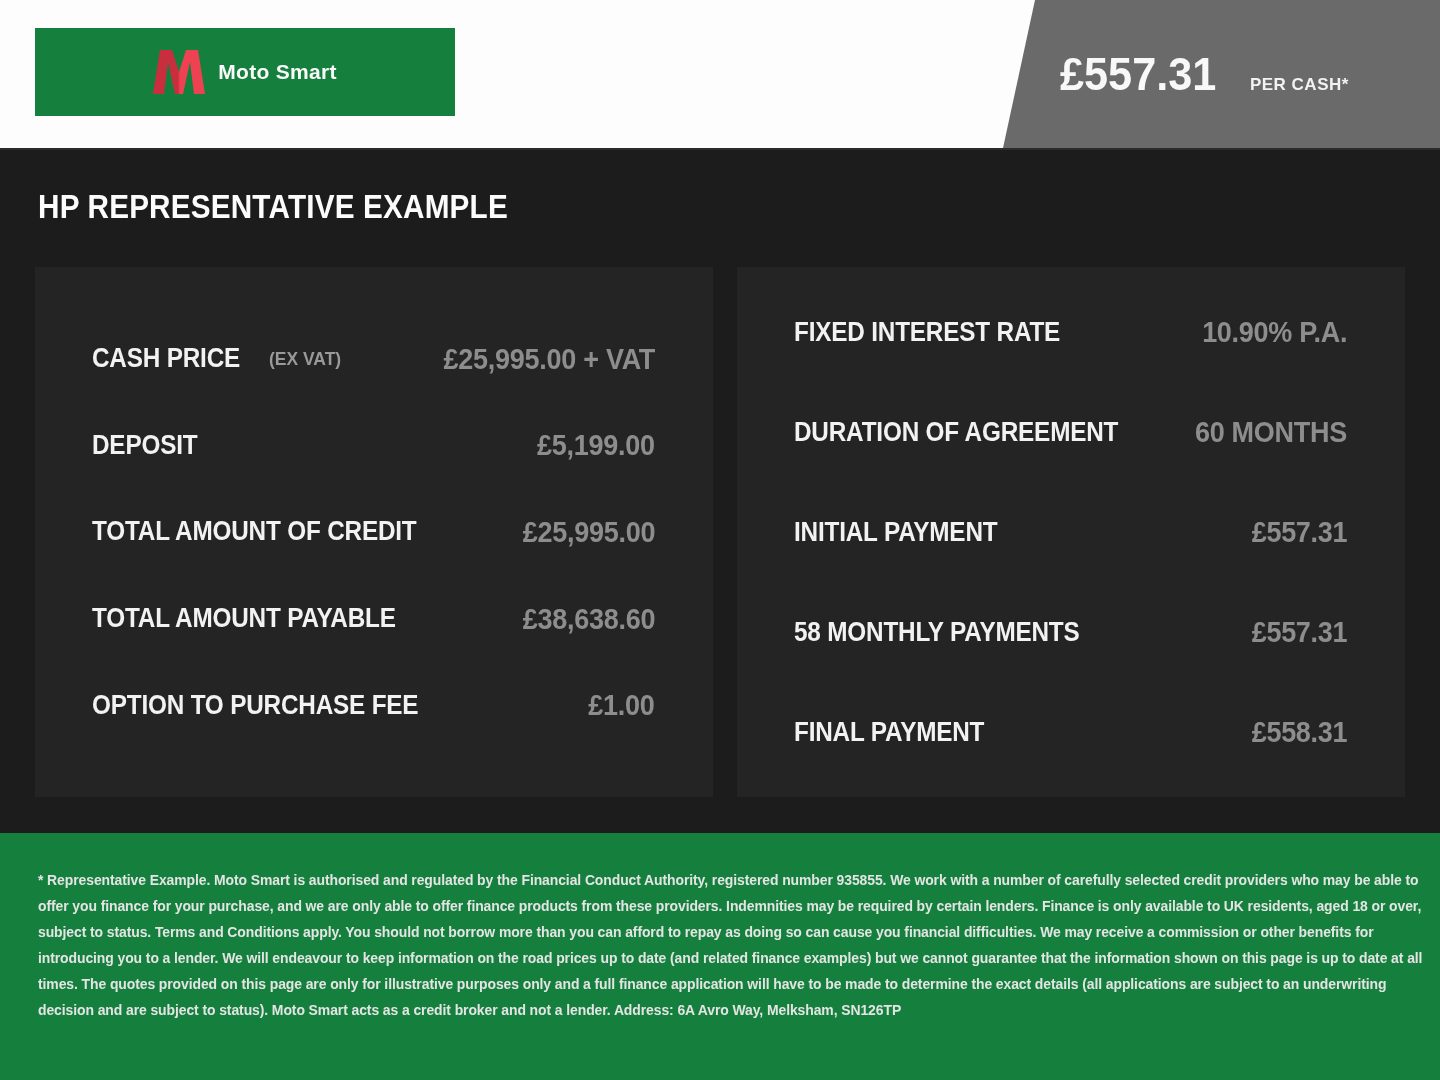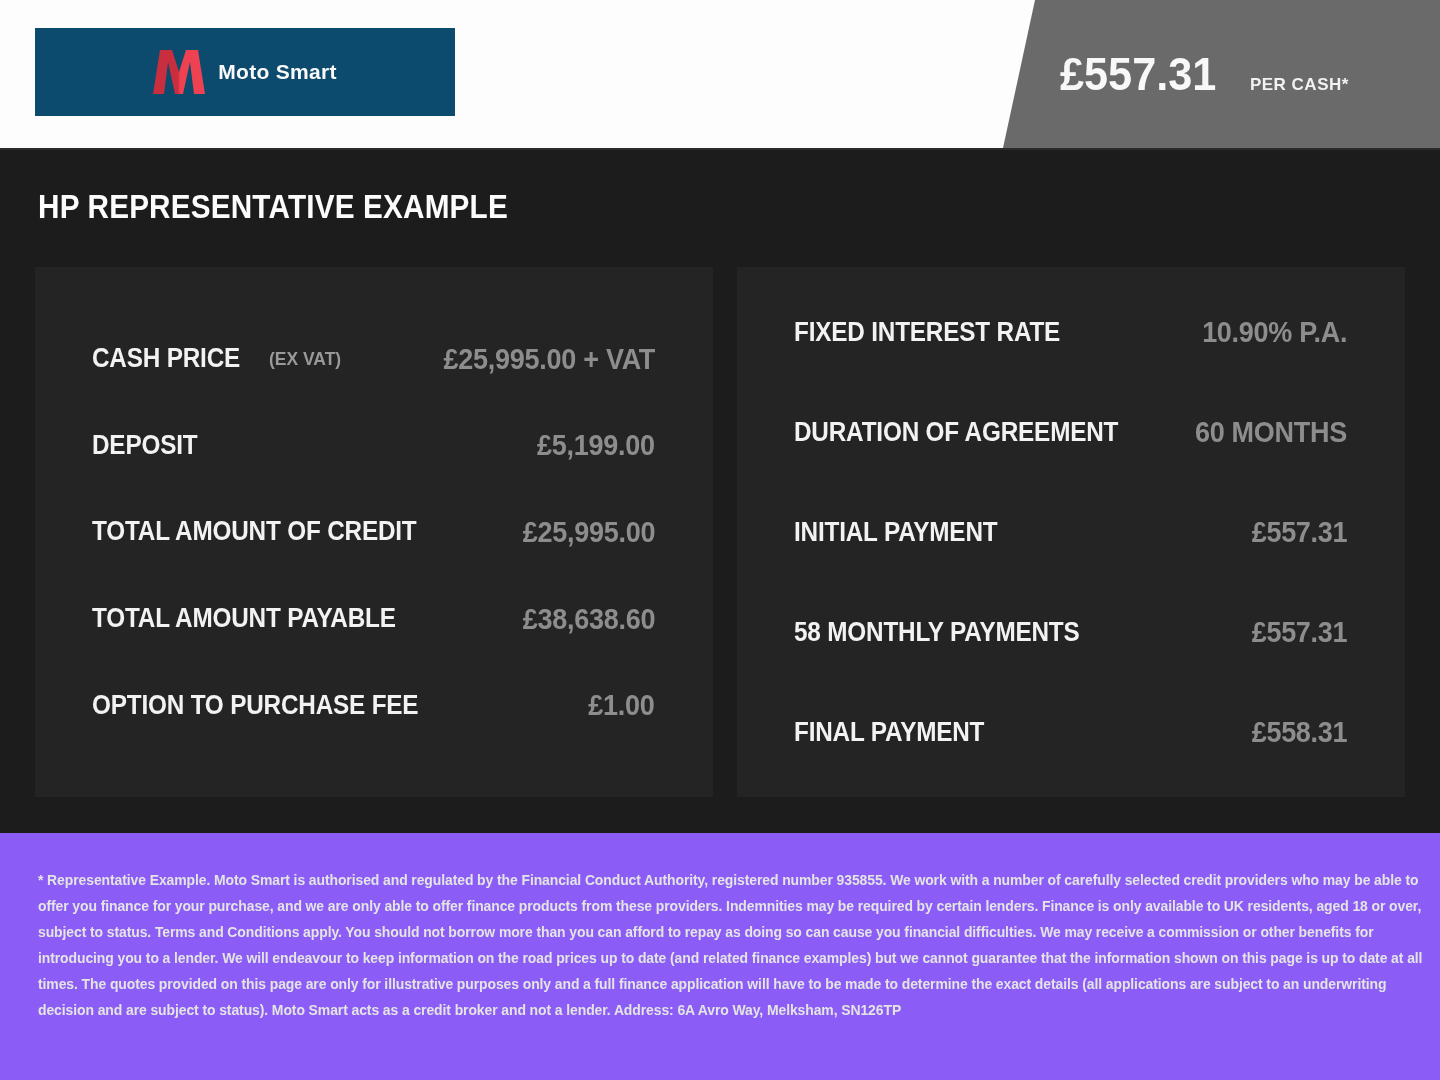--- a/index.html
+++ b/index.html
@@ -3,21 +3,21 @@
 <meta charset="utf-8">
 <style>
   * { margin:0; padding:0; box-sizing:border-box; }
   html,body { width:1440px; height:1080px; }
   body { font-family:"Liberation Sans", sans-serif; background:#1c1c1c; overflow:hidden; }
   .page { position:relative; width:1440px; height:1080px; }
 
   
   .header { position:absolute; top:0; left:0; width:1440px; height:148px; background:#fdfdfd; }
   .logo-box { position:absolute; left:35px; top:28px; width:420px; height:88px;
-              background:#0c4a6e; display:flex; align-items:center; justify-content:center; gap:13px; }
+              background:#15803d; display:flex; align-items:center; justify-content:center; gap:13px; }
   .logo-box svg { display:block; }
   .brand-name { color:#fafafa; font-size:21px; font-weight:700; letter-spacing:.3px; }
 
   .banner { position:absolute; top:0; right:0; width:437px; height:148px; background:#6a6a6a;
             clip-path:polygon(32px 0, 100% 0, 100% 100%, 0 100%);
             display:flex; align-items:baseline; padding-left:57px; }
   .banner .price { color:#f8f8f8; font-size:47px; font-weight:700; line-height:148px;
                    transform:scaleX(.92); transform-origin:0 50%; }
   .banner .per { color:#f2f2f2; font-size:17px; font-weight:700; letter-spacing:.5px; margin-left:20px; }
 
@@ -37,21 +37,21 @@
   .row { display:flex; align-items:center; white-space:nowrap;margin-left:12px; }
   .lbl { color:#f2f2f2; font-size:27px; font-weight:700; letter-spacing:-.2px;
          transform:scaleX(.9); transform-origin:0 50%; }
   .note { color:#999999; font-size:19px; font-weight:700; margin-left:12px;
           transform:scaleX(.92); transform-origin:0 50%; }
   .note:empty { display:none; }
   .val { margin-left:auto; color:#8d8d8d; font-size:30px; font-weight:700; letter-spacing:-.3px;
          transform:scaleX(.9); transform-origin:100% 50%; }
 
   
-  .footer { position:absolute; top:833px; left:0; width:1440px; height:247px; background:#8b5cf6;
+  .footer { position:absolute; top:833px; left:0; width:1440px; height:247px; background:#15803d;
             padding:34px 0 0 38px; }
   .footer p { width:1540px; color:#e4e4e4; font-size:15.5px; font-weight:700; line-height:26px;
               letter-spacing:-.1px; transform:scaleX(.9); transform-origin:0 0; }
 </style>
 </head>
 <body>
 
 <div class="page">
 
   <header class="header">

